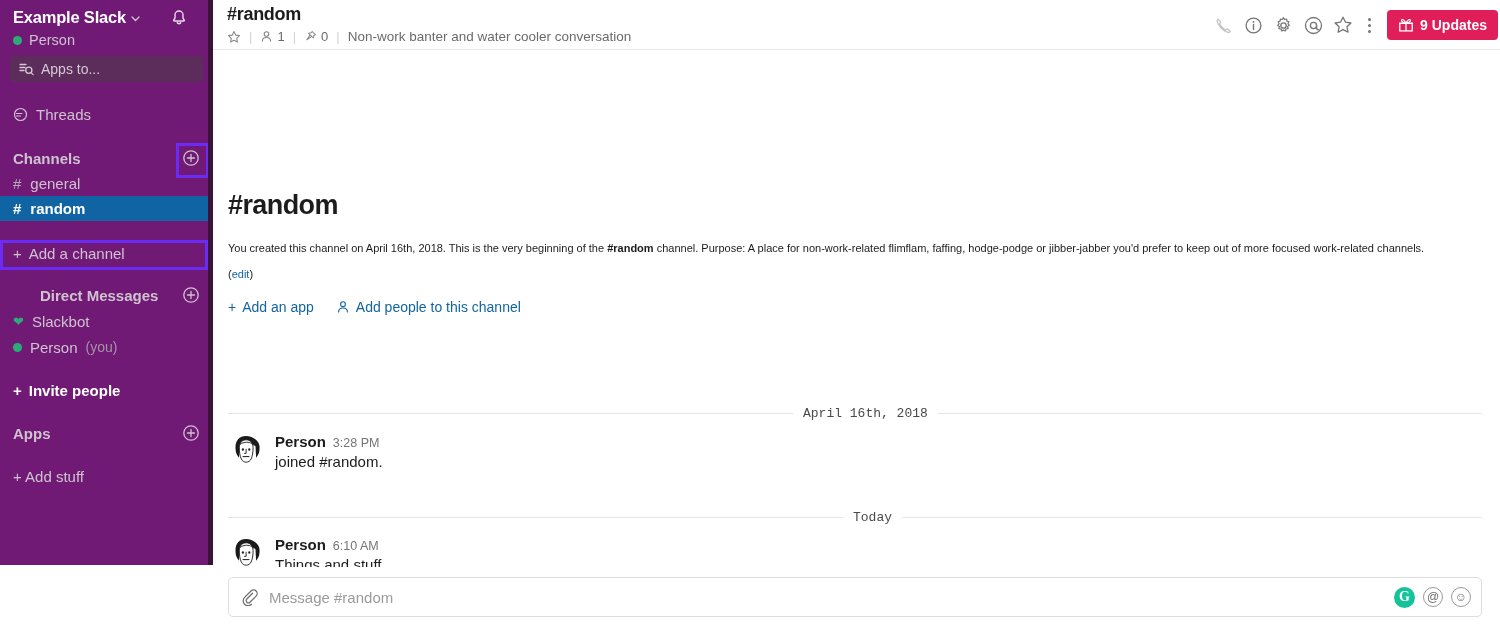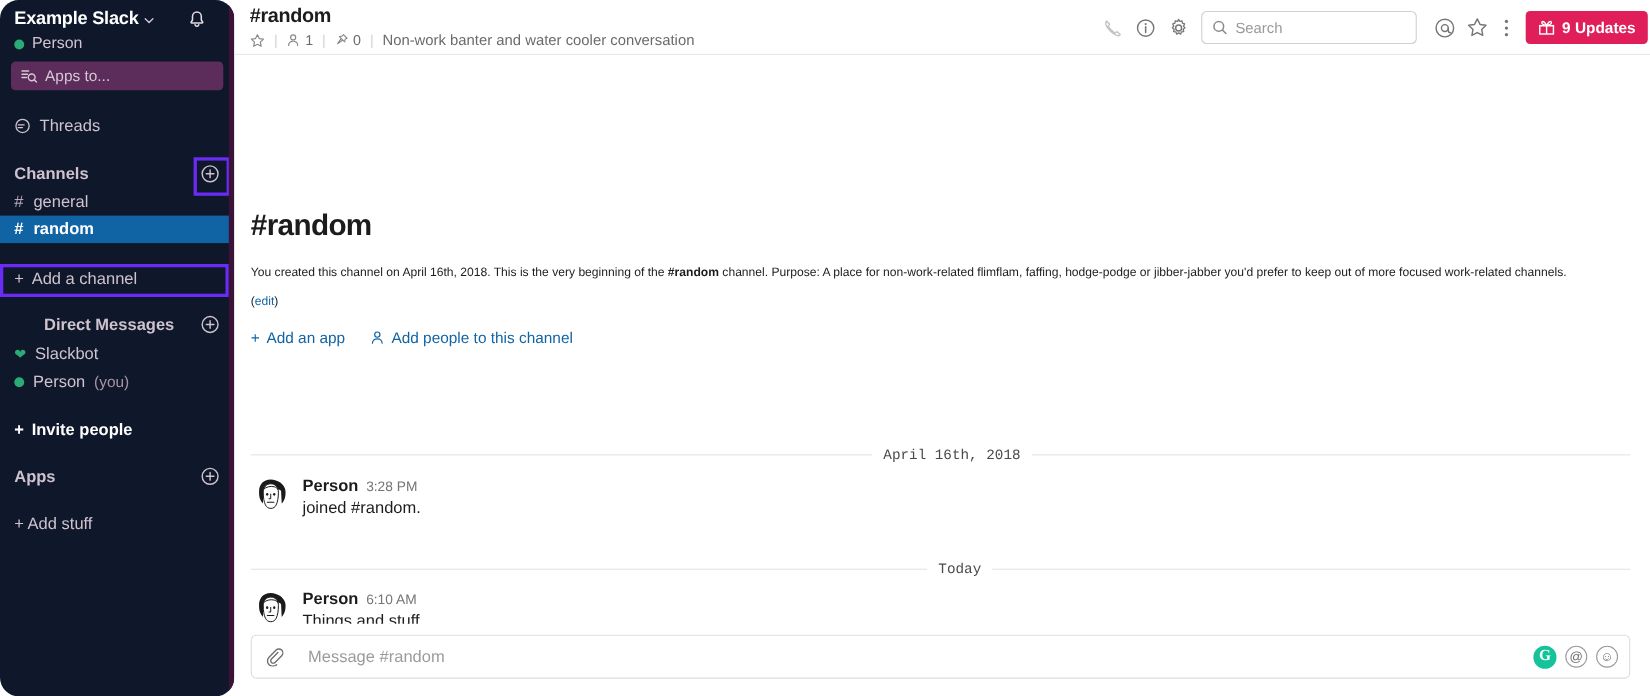--- a/index.html
+++ b/index.html
@@ -17,27 +17,26 @@
     width: 1500px;
     height: 633px;
     display: flex;
     background: #fff;
   }
 
   
   #sidebar {
     position: relative;
     width: 213px;
-    height: 633px;
-    background: #0f172a;
+    height: 565px;
+    background: #701a75;
     flex: 0 0 213px;
     color: #CFC3CF;
     font-size: 15px;
     overflow: hidden;
-    border-radius: 17px;
   }
   #sidebar-edge {
     position: absolute;
     right: 0; top: 0;
     width: 5px; height: 633px;
     background: #3B1338;
   }
 
   .ws-header {
     position: relative;
@@ -355,21 +354,21 @@
   }
   #composer {
     position: relative;
     height: 40px;
     border: 1px solid #DDDDDD;
     border-radius: 5px;
     background: #fff;
     display: flex;
     align-items: center;
     padding: 0 11px;
-    gap: 22px;
+    gap: 11px;
   }
   #composer-placeholder {
     color: #9B9B9B;
     font-size: 15px;
   }
   #composer-right {
     position: absolute;
     right: 10px; top: 0; bottom: 0;
     display: flex;
     align-items: center;
@@ -558,29 +557,20 @@
               <circle cx="9.5" cy="5.9" r="0.95" fill="#767676"></circle>
               <path d="M9.5 8.4v5.1" stroke="#767676" stroke-width="1.4" stroke-linecap="round"></path>
             </svg>
         </div>
         <div class="hdr-icon">
           <svg width="19" height="19" viewBox="0 0 19 19">
             <circle cx="9.5" cy="9.5" r="2.7" fill="none" stroke="#767676" stroke-width="1.3"></circle>
             <path d="M9.5 1.6l1 1.9 2.1-.5.3 2.1 2 .7-1 1.9 1.4 1.6-1.7 1.3.5 2.1-2.1.3-.7 2-1.8-1.1-1.8 1.1-.7-2-2.1-.3.5-2.1L3.7 9.3 5.1 7.7l-1-1.9 2-.7.3-2.1 2.1.5z" fill="none" stroke="#767676" stroke-width="1.2" stroke-linejoin="round"></path>
           </svg>
         </div>
-        <div id="search-box">
-          <span>
-            <svg width="14" height="14" viewBox="0 0 14 14">
-                <circle cx="6" cy="6" r="4.4" fill="none" stroke="#8A8A8A" stroke-width="1.4"></circle>
-                <path d="M9.3 9.3l3.2 3.2" stroke="#8A8A8A" stroke-width="1.4" stroke-linecap="round"></path>
-              </svg>
-          </span>
-          <span>Search</span>
-        </div>
         <div class="hdr-icon">
           <svg width="21" height="21" viewBox="0 0 21 21">
               <circle cx="10.5" cy="10.5" r="8" fill="none" stroke="#767676" stroke-width="1.3"></circle>
               <circle cx="10.5" cy="10.5" r="3.1" fill="none" stroke="#767676" stroke-width="1.3"></circle>
               <path d="M13.6 10.5v2.2c0 1.2.9 2 2 2" fill="none" stroke="#767676" stroke-width="1.3" stroke-linecap="round"></path>
             </svg>
         </div>
         <div class="hdr-icon">
           <svg width="20" height="20" viewBox="0 0 20 20">
               <path d="M10 2.2l2.5 5 5.4.8-3.9 3.8 1 5.4L10 14.6l-4.9 2.6 1-5.4L2.1 8l5.4-.8z" fill="none" stroke="#767676" stroke-width="1.3" stroke-linejoin="round"></path>

